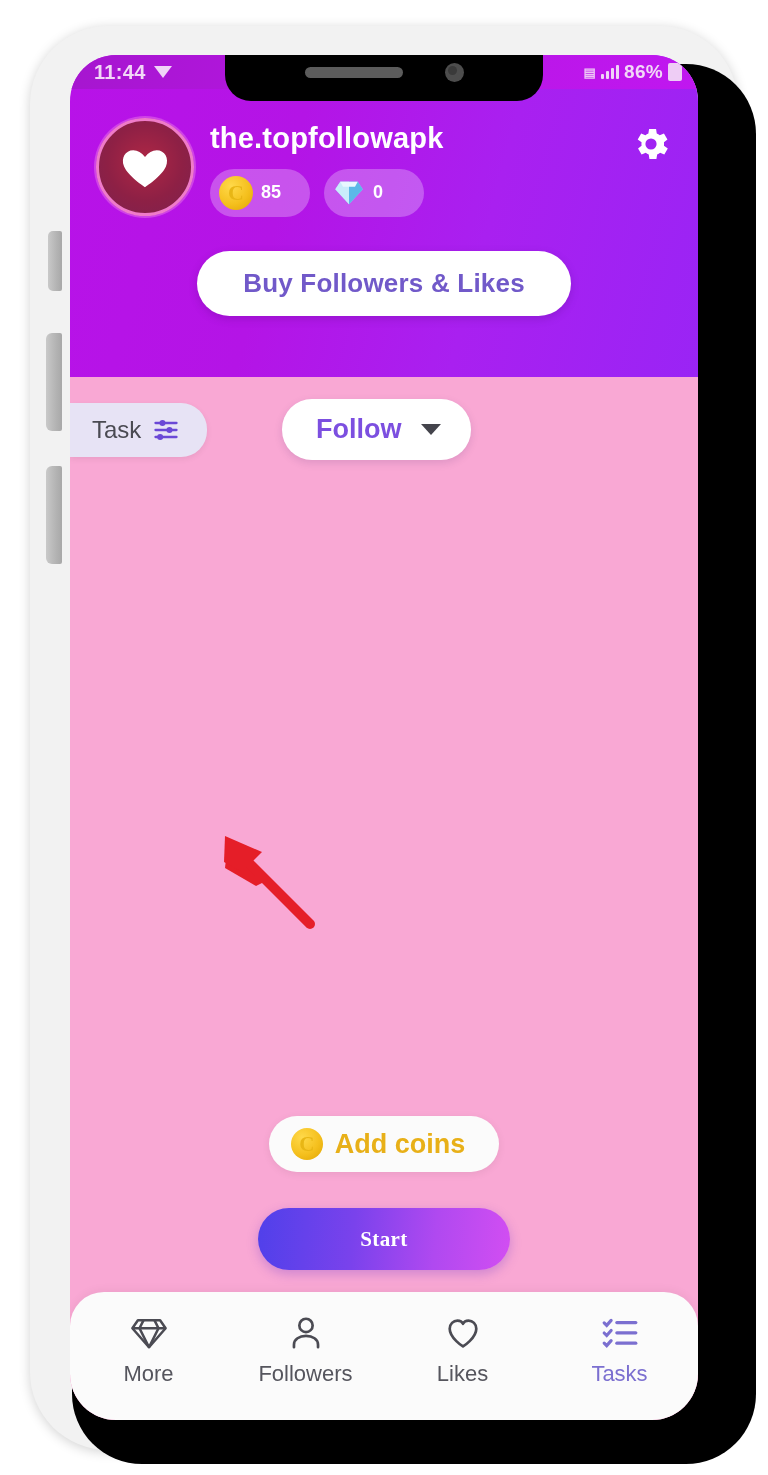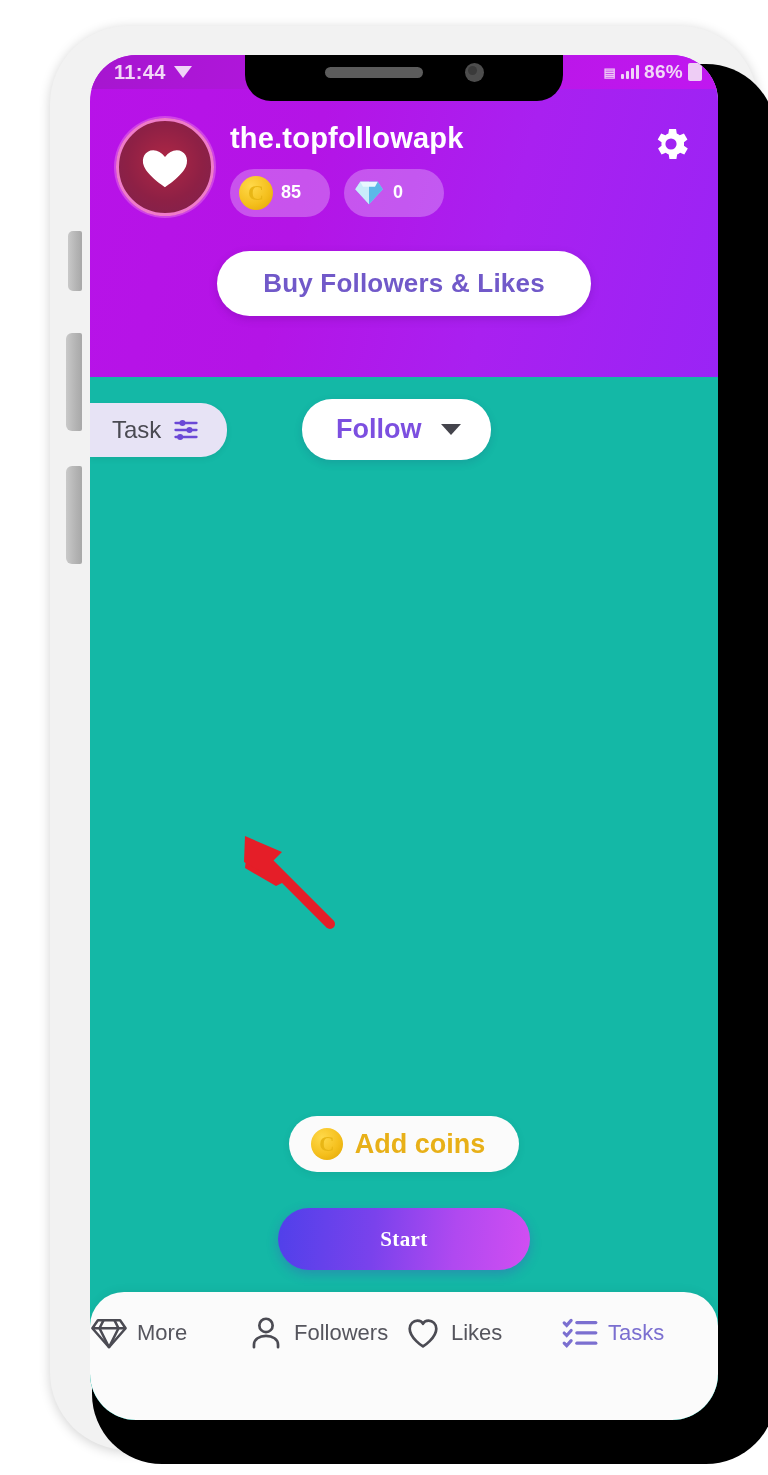--- a/index.html
+++ b/index.html
@@ -10,21 +10,20 @@
     background: #ffffff;
     font-family: "Liberation Sans", sans-serif;
     overflow: hidden;
   }
 
   #stage {
     position: relative;
     width: 612px;
     height: 1475px;
     background: #ffffff;
-    margin-left: 20px;
   }
 
   
   .phone-outer {
     position: absolute;
     left: 30px;
     top: 26px;
     width: 708px;
     height: 1424px;
     background: #f2f2f2;
@@ -186,21 +185,21 @@
     padding: 17px 46px;
     box-shadow: 0 3px 9px rgba(70,0,110,0.22);
     font-family: "Liberation Sans", sans-serif;
     cursor: pointer;
   }
 
   
   .content {
     position: absolute;
     top: 322px; left: 0; right: 0; bottom: 0;
-    background: #14b8a6;
+    background: #f9a8d4;
   }
   .filter-row {
     position: relative;
     height: 110px;
     padding-top: 20px;
   }
   .task-tab {
     position: absolute;
     left: 0; top: 26px;
     display: flex; align-items: center; gap: 10px;
@@ -268,21 +267,21 @@
     height:128px;
     background:#fbfbfb;
     border-radius:34px 34px 46px 46px;
     box-shadow:0 -2px 10px rgba(0,0,0,0.05);
     display:flex;
     align-items:flex-start;
     padding-top:22px;
   }
   .nav-item {
     flex:1;
-    display:flex; align-items:center; gap:9px;
+    display:flex; flex-direction:column; align-items:center; gap:9px;
     cursor:pointer;
   }
   .nav-item svg { width:38px; height:38px; }
   .nav-label { font-size:22px; color:#55555d; font-weight:400; }
   .nav-item.active .nav-label { color:#7b6fd0; font-weight:500; }
 </style>
 </head>
 <body>
 
 <div id="stage">

